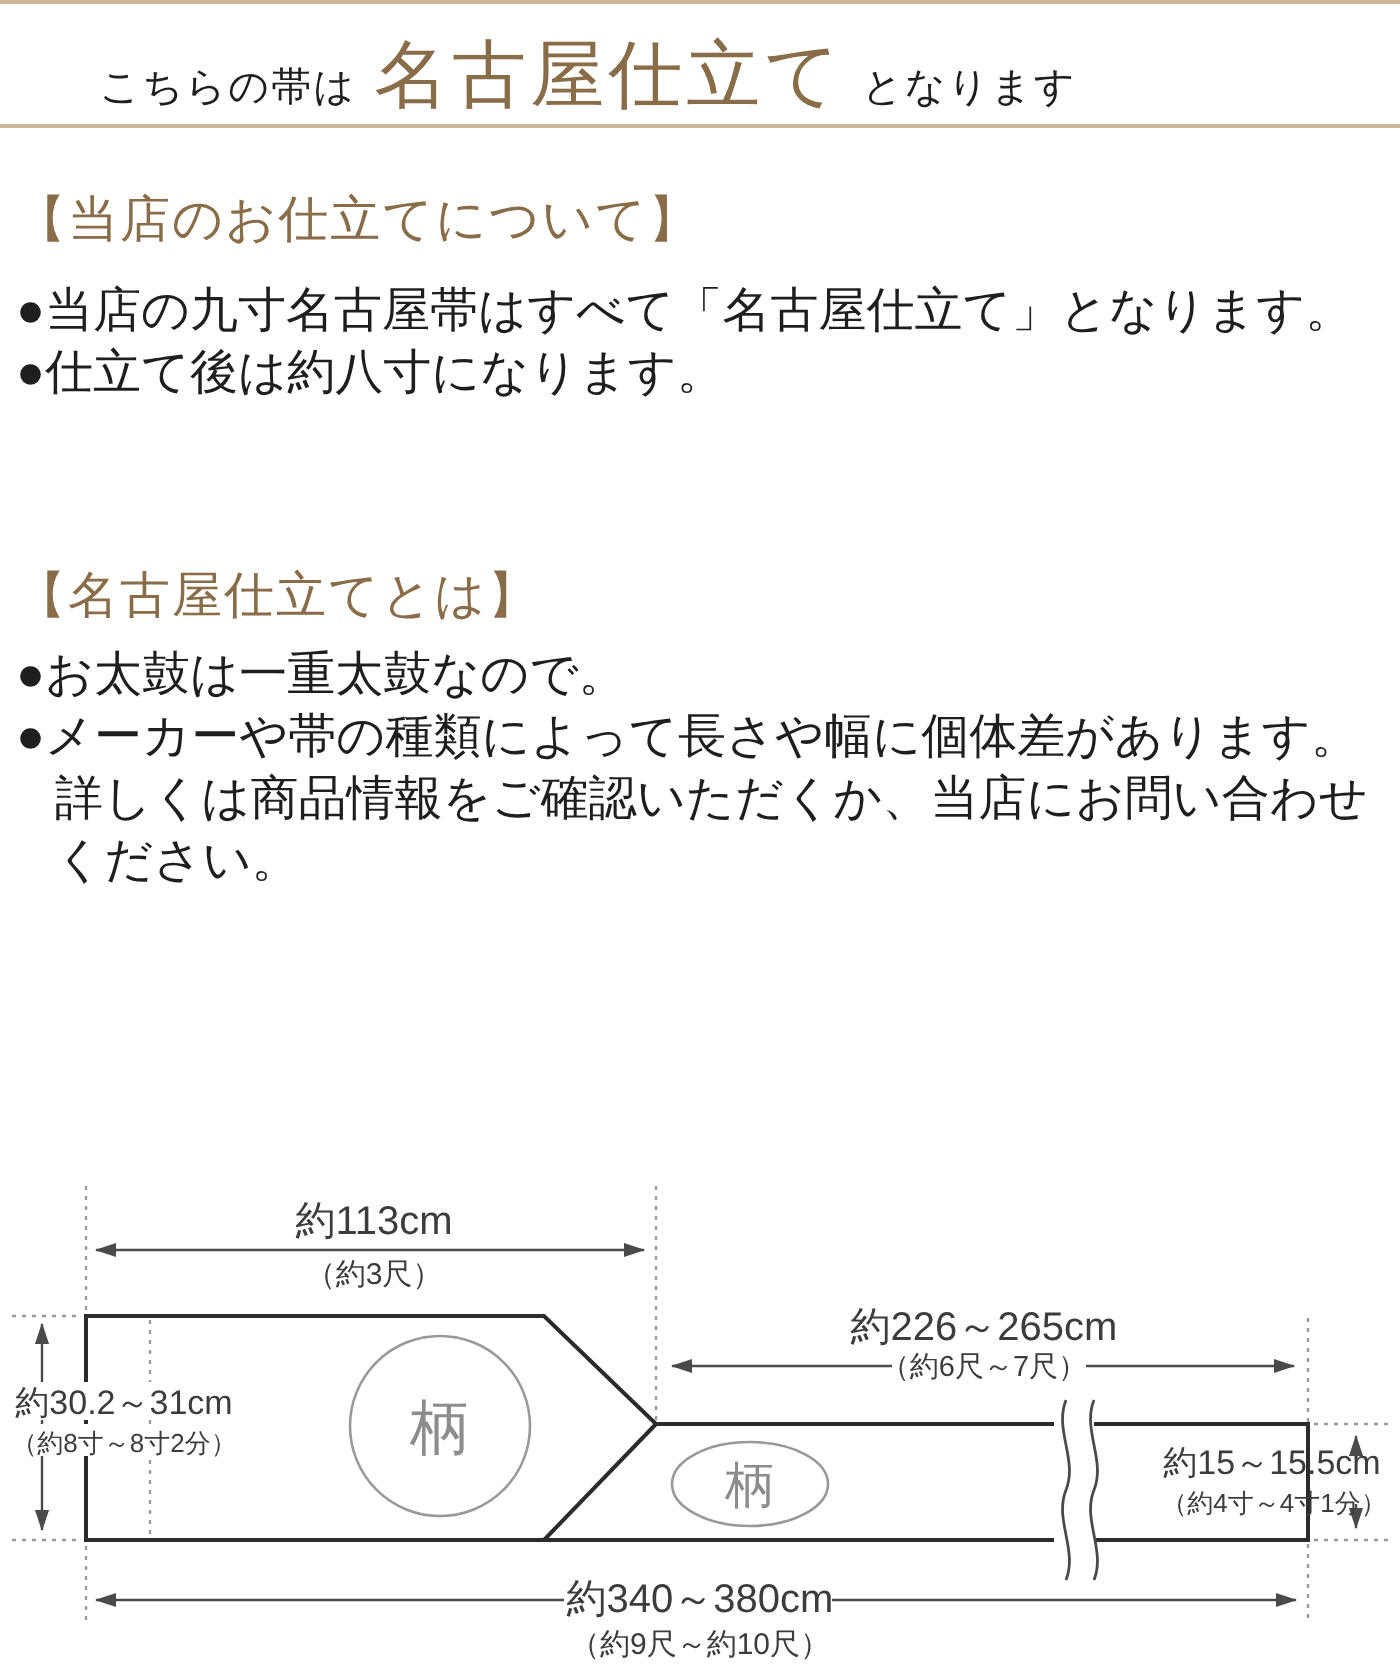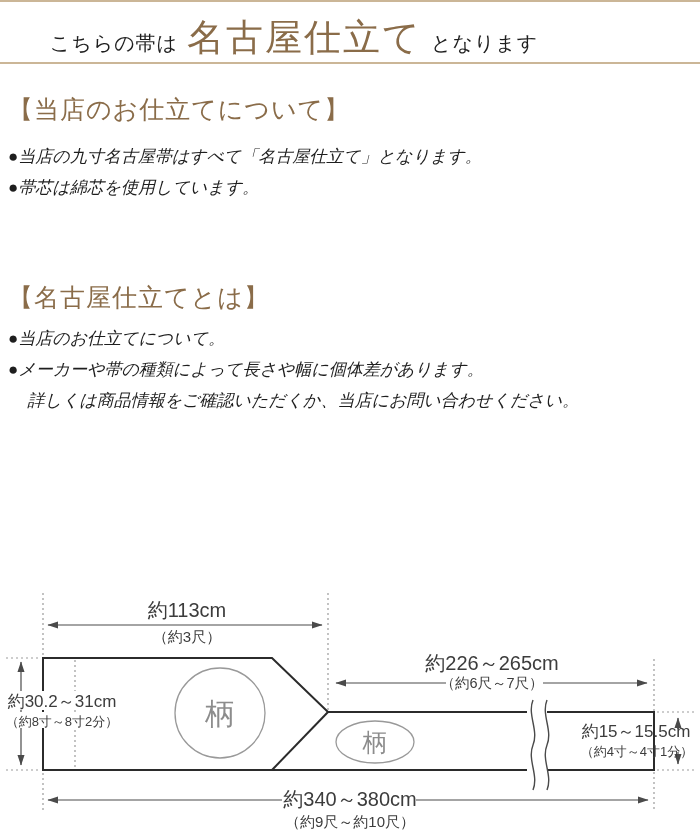--- a/index.html
+++ b/index.html
@@ -12,21 +12,21 @@
   .header .pre,.header .suf{font-size:20px;letter-spacing:1px;}
   .header .hi{font-size:37px;color:#8a6c49;margin:0 9px;letter-spacing:2px;}
   .header-rule{position:absolute;top:62px;left:0;width:700px;height:2px;background:#cbb697;}
   .sec-heading{
     position:absolute;left:8px;margin:0;font-size:25px;font-weight:normal;
     color:#8a6c49;letter-spacing:1px;font-family:Liberation Serif, serif;
   }
   #heading-1{top:93px;}
   #heading-2{top:281px;text-align:right;}
   .bullets{position:absolute;left:8px;margin:0;padding:0;list-style:none;
-    font-size:17px;line-height:31px;font-style:italic;}
+    font-size:24px;line-height:31px;}
   #list-1{top:141px;}
   #list-2{top:323px;}
   .bullets li{padding-left:19.5px;text-indent:-19.5px;white-space:pre-line;}
   .diagram{position:absolute;top:555px;left:0;}
   .dim-label{font-family:"Liberation Sans","DejaVu Sans",sans-serif;fill:#3c3c3c;}
   .pattern-label{font-family:"Liberation Sans","DejaVu Sans",sans-serif;fill:#8c8c8c;}
 </style>
 </head>
 <body>
 
@@ -35,26 +35,26 @@
   <div class="top-rule"></div>
 
   <div class="header">
     <span class="pre">こちらの帯は</span><span class="hi">名古屋仕立て</span><span class="suf">となります</span>
   </div>
   <div class="header-rule"></div>
 
   <h2 class="sec-heading" id="heading-1">【当店のお仕立てについて】</h2>
   <ul class="bullets" id="list-1">
     <li>●当店の九寸名古屋帯はすべて「名古屋仕立て」となります。</li>
-    <li>●帯芯は綿芯を使用しています。</li>
+    <li>●仕立て後は約八寸になります。</li>
   </ul>
 
   <h2 class="sec-heading" id="heading-2">【名古屋仕立てとは】</h2>
   <ul class="bullets" id="list-2">
-    <li>●当店のお仕立てについて。</li>
+    <li>●お太鼓は一重太鼓なので。</li>
     <li>●メーカーや帯の種類によって長さや幅に個体差があります。
 詳しくは商品情報をご確認いただくか、当店にお問い合わせください。</li>
   </ul>
 
   <svg class="diagram" width="700" height="285" viewBox="0 555 700 285">
     <defs>
       <marker id="ah" markerWidth="11" markerHeight="8" refX="8.5" refY="4" orient="auto-start-reverse">
         <path d="M0,1 L9,4 L0,7 Z" fill="#4a4a4a"></path>
       </marker>
     </defs>

